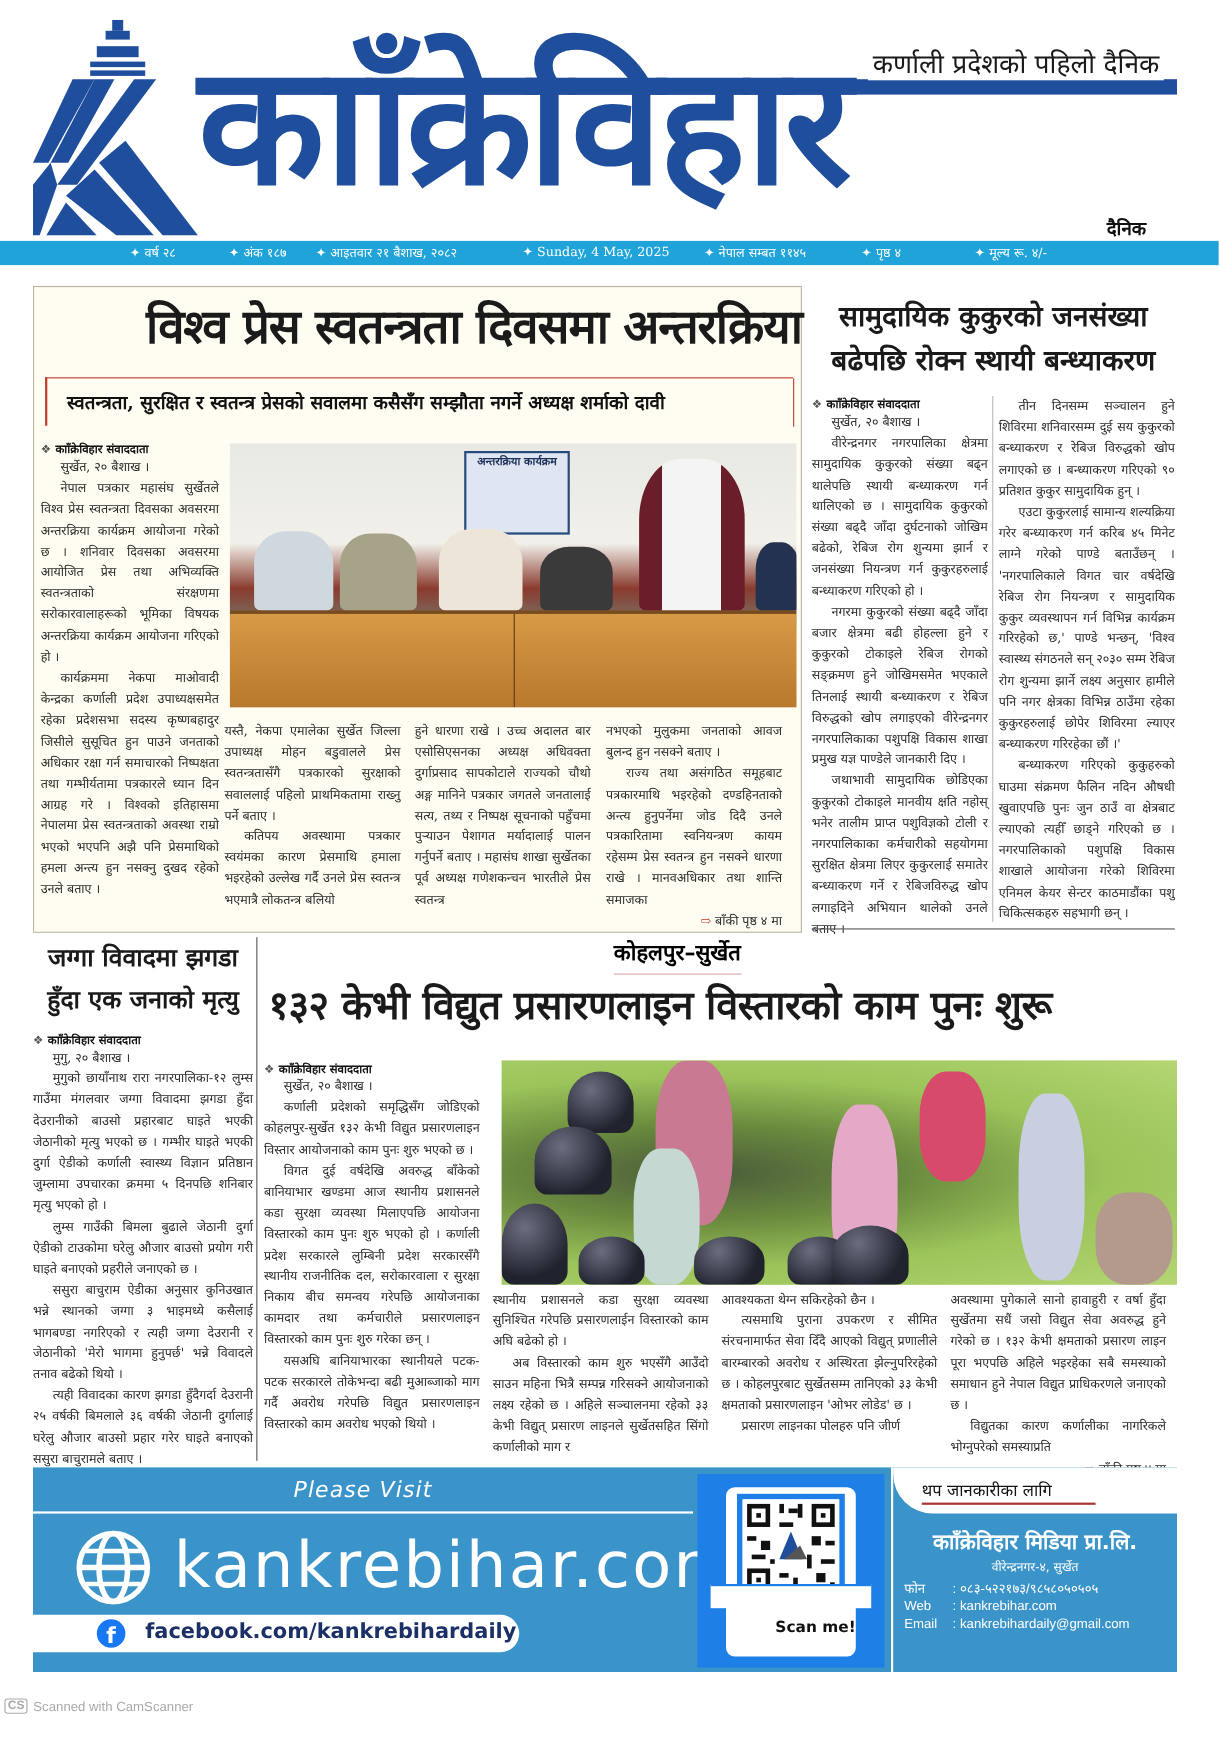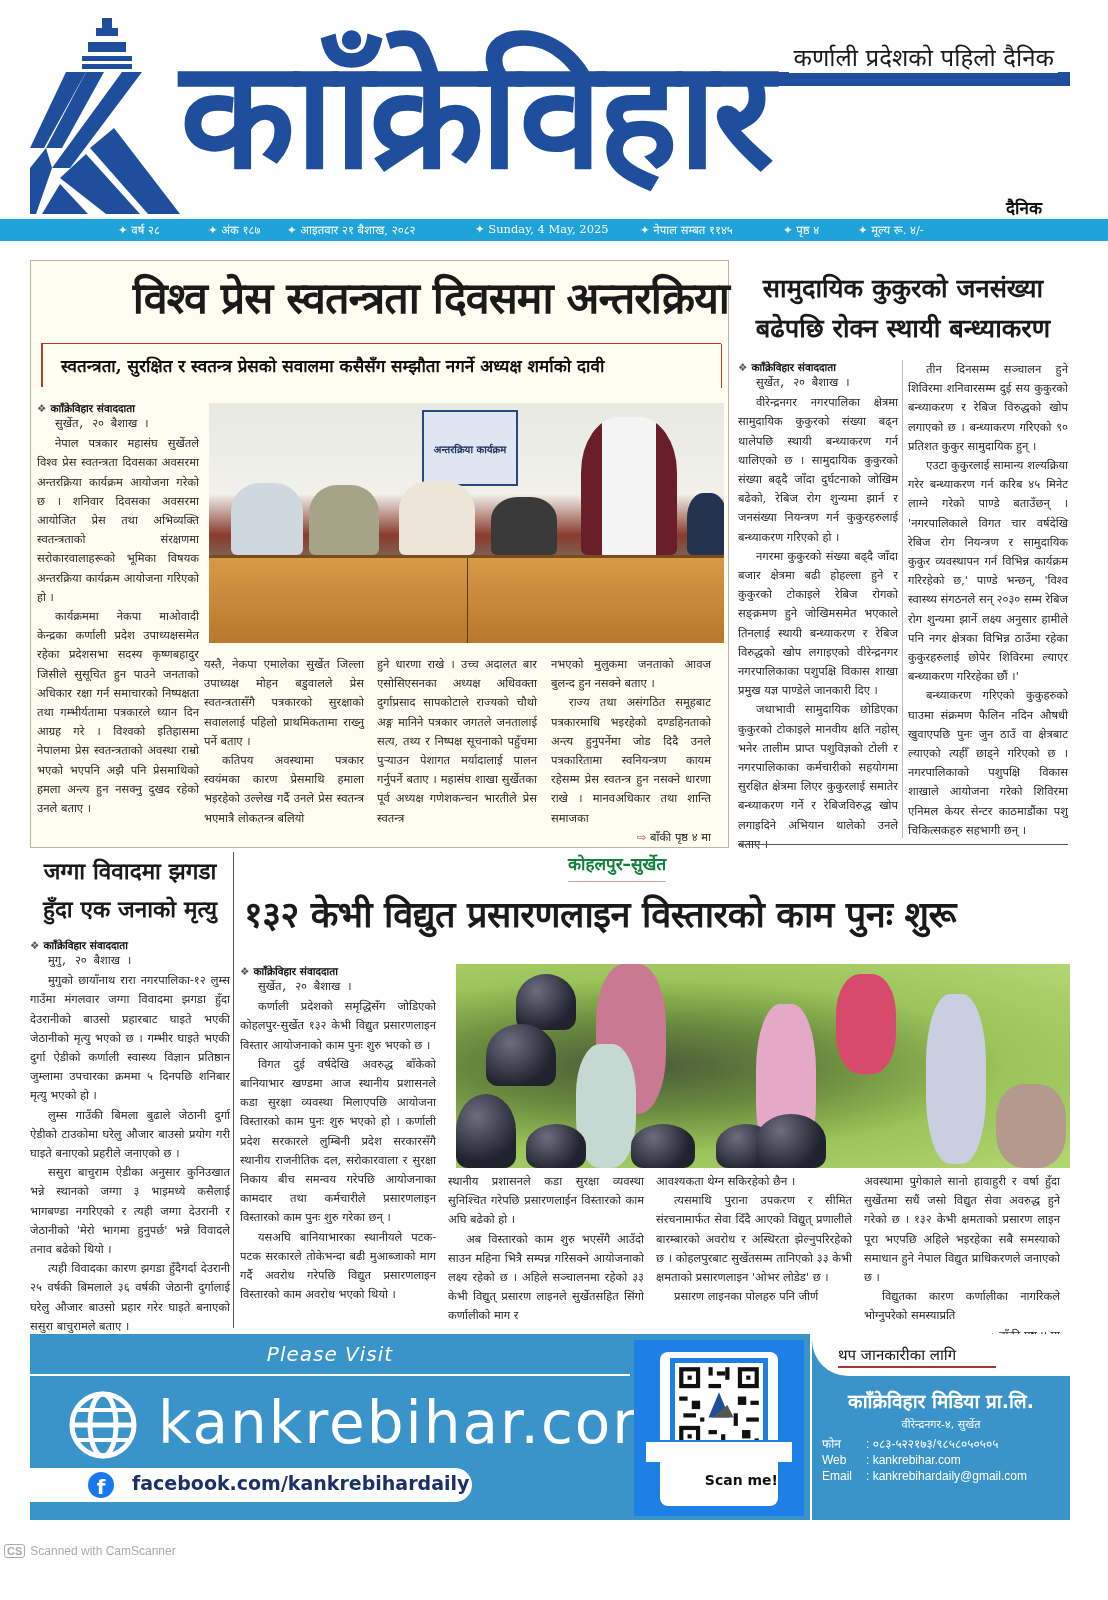--- a/index.html
+++ b/index.html
@@ -20,41 +20,41 @@
   
   .lead { position: absolute; left: 30px; top: 260px; width: 699px; height: 588px; background: #fffdf2; border: 1px solid #b9b4a3; }
   .lead-headline { position: absolute; left: 8px; top: 6px; width: 690px; font-family: "DejaVu Sans", sans-serif; font-weight: bold; font-size: 43px; line-height: 62px; color: #1a1a1a; white-space: nowrap; letter-spacing: -1px; text-align: right; }
   .lead-sub-box { position: absolute; left: 10px; top: 82px; width: 680px; height: 44px; border-left: 2px solid #c0392b; border-top: 1px solid #c0392b; }
   .lead-sub-box::after { content:""; position:absolute; right:-1px; top:0; height:44px; border-right: 1px solid #c0392b; }
   .lead-sub { position: absolute; left: 18px; top: 10px; font-weight: bold; font-size: 17px; color: #111; white-space: nowrap; }
   .byline { font-family: "DejaVu Sans", sans-serif; font-weight: bold; font-size: 10.5px; color: #111; }
   .byline .star { color: #555; margin-right: 4px; }
   .col-text { font-size: 11.4px; line-height: 19.2px; text-align: justify; color: #2a2a2a; }
   .col-text p { text-indent: 18px; }
-  .col-text p.date { text-indent: 18px; font-family: Liberation Mono, monospace; }
+  .col-text p.date { text-indent: 18px; }
   .photo { position: absolute; overflow: hidden; }
   .photo-press { left: 178px; top: 142px; width: 515px; height: 240px; background: linear-gradient(180deg, #e9e9e4 0%, #f1f0ea 38%, #8a3b2e 55%, #7b6a5c 66%, #c88a3c 72%, #b87a30 100%); }
-  .banner-sign { position: absolute; left: 213px; top: 7px; width: 96px; height: 76px; background: #dfe6f1; border: 2px solid #274a7d; font-family: "DejaVu Sans", sans-serif; font-size: 10px; font-weight: bold; color: #1b2f59; text-align: center; padding-top: 30px; }
+  .banner-sign { position: absolute; left: 213px; top: 7px; width: 96px; height: 76px; background: #dfe6f1; border: 2px solid #274a7d; font-family: "DejaVu Sans", sans-serif; font-size: 10px; font-weight: bold; color: #1b2f59; text-align: center; }
   .person { position: absolute; bottom: 88px; border-radius: 40% 40% 6px 6px; }
   .table-front { position: absolute; left: 0; bottom: 0; width: 100%; height: 88px; background: linear-gradient(180deg, #d79a45, #b8782e); border-top: 3px solid #7a4b1c; }
   .table-front::after { content:""; position:absolute; left: 50%; top: 0; height:100%; border-left: 1px solid #5e3a14; }
 
   
   .dog { position: absolute; left: 738px; top: 260px; width: 330px; height: 590px; }
   .dog-headline { position: absolute; left: 0; top: 8px; width: 330px; text-align: center; font-family: "DejaVu Sans", sans-serif; font-weight: bold; font-size: 25.5px; line-height: 40px; color: #1a1a1a; }
   .vrule { position: absolute; background: #555; width: 1px; }
   .hrule { position: absolute; background: #555; height: 1px; }
 
   
   .land { position: absolute; left: 30px; top: 852px; width: 200px; height: 478px; }
   .land-headline { position: absolute; left: 0; top: 0; width: 200px; text-align: center; font-family: "DejaVu Sans", sans-serif; font-weight: bold; font-size: 22.5px; line-height: 38px; color: #1a1a1a; }
 
   
   .power { position: absolute; left: 238px; top: 852px; width: 832px; height: 478px; }
-  .kicker { position: absolute; left: 330px; top: 0; font-family: "DejaVu Sans", sans-serif; font-weight: bold; font-size: 17px; color: #15803d; padding-bottom: 6px; border-bottom: 1px solid #d9a5a5; }
+  .kicker { position: absolute; left: 320px; top: 0; font-family: "DejaVu Sans", sans-serif; font-weight: bold; font-size: 20px; color: #000000; padding-bottom: 6px; border-bottom: 1px solid #d9a5a5; }
   .power-headline { position: absolute; left: 6px; top: 38px; width: 830px; font-family: "DejaVu Sans", sans-serif; font-weight: bold; font-size: 36px; line-height: 50px; color: #1a1a1a; white-space: nowrap; letter-spacing: -0.5px; }
   .photo-protest { left: 218px; top: 112px; width: 614px; height: 204px; background: radial-gradient(ellipse at 30% 50%, #4a5b3a 0%, #6a8a3e 30%, #9bc45a 60%, #b4d673 100%); }
   .helmet { position: absolute; border-radius: 50% 50% 12px 12px; background: radial-gradient(circle at 35% 30%, #6c6e80, #20222e 70%); }
   .crowd { position: absolute; border-radius: 40%; }
 
   
   .ad { position: absolute; left: 30px; top: 1334px; width: 1040px; height: 186px; background: #3b94c9; }
   .ad-left { position: absolute; left: 0; top: 0; width: 600px; height: 186px; }
   .please-visit { position: absolute; left: 0; top: 8px; width: 600px; text-align: center; font-family: "DejaVu Sans", sans-serif; font-style: italic; font-size: 20px; color: #fff; letter-spacing: 1px; }
   .ad-divider { position: absolute; left: 0; top: 40px; width: 600px; height: 2px; background: #fff; }
@@ -108,21 +108,21 @@
   <div class="daily-tag">दैनिक</div>
 </div>
 
 <div class="infobar">
   <span style="left:118px">✦ वर्ष २८</span>
   <span style="left:208px">✦ अंक १८७</span>
   <span style="left:287px">✦  आइतवार २१ बैशाख, २०८२</span>
   <span style="left:475px">✦ Sunday, 4  May,  2025</span>
   <span style="left:640px">✦ नेपाल सम्बत ११४५</span>
   <span style="left:783px">✦ पृष्ठ  ४</span>
-  <span style="left:858px">✦ मूल्य  रू. ४/-</span>
+  <span style="left:886px">✦ मूल्य  रू. ४/-</span>
 </div>
 
 <div class="lead">
   <div class="lead-headline">विश्व प्रेस स्वतन्त्रता दिवसमा अन्तरक्रिया</div>
   <div class="lead-sub-box">
     <div class="lead-sub">स्वतन्त्रता, सुरक्षित र स्वतन्त्र प्रेसको सवालमा कसैसँग सम्झौता नगर्ने अध्यक्ष शर्माको दावी</div>
   </div>
 
   <div style="position:absolute; left:6px; top:140px; width:162px;">
     <div class="byline"><span class="star">❖</span><span>कााँक्रेविहार संवाददाता</span></div>

